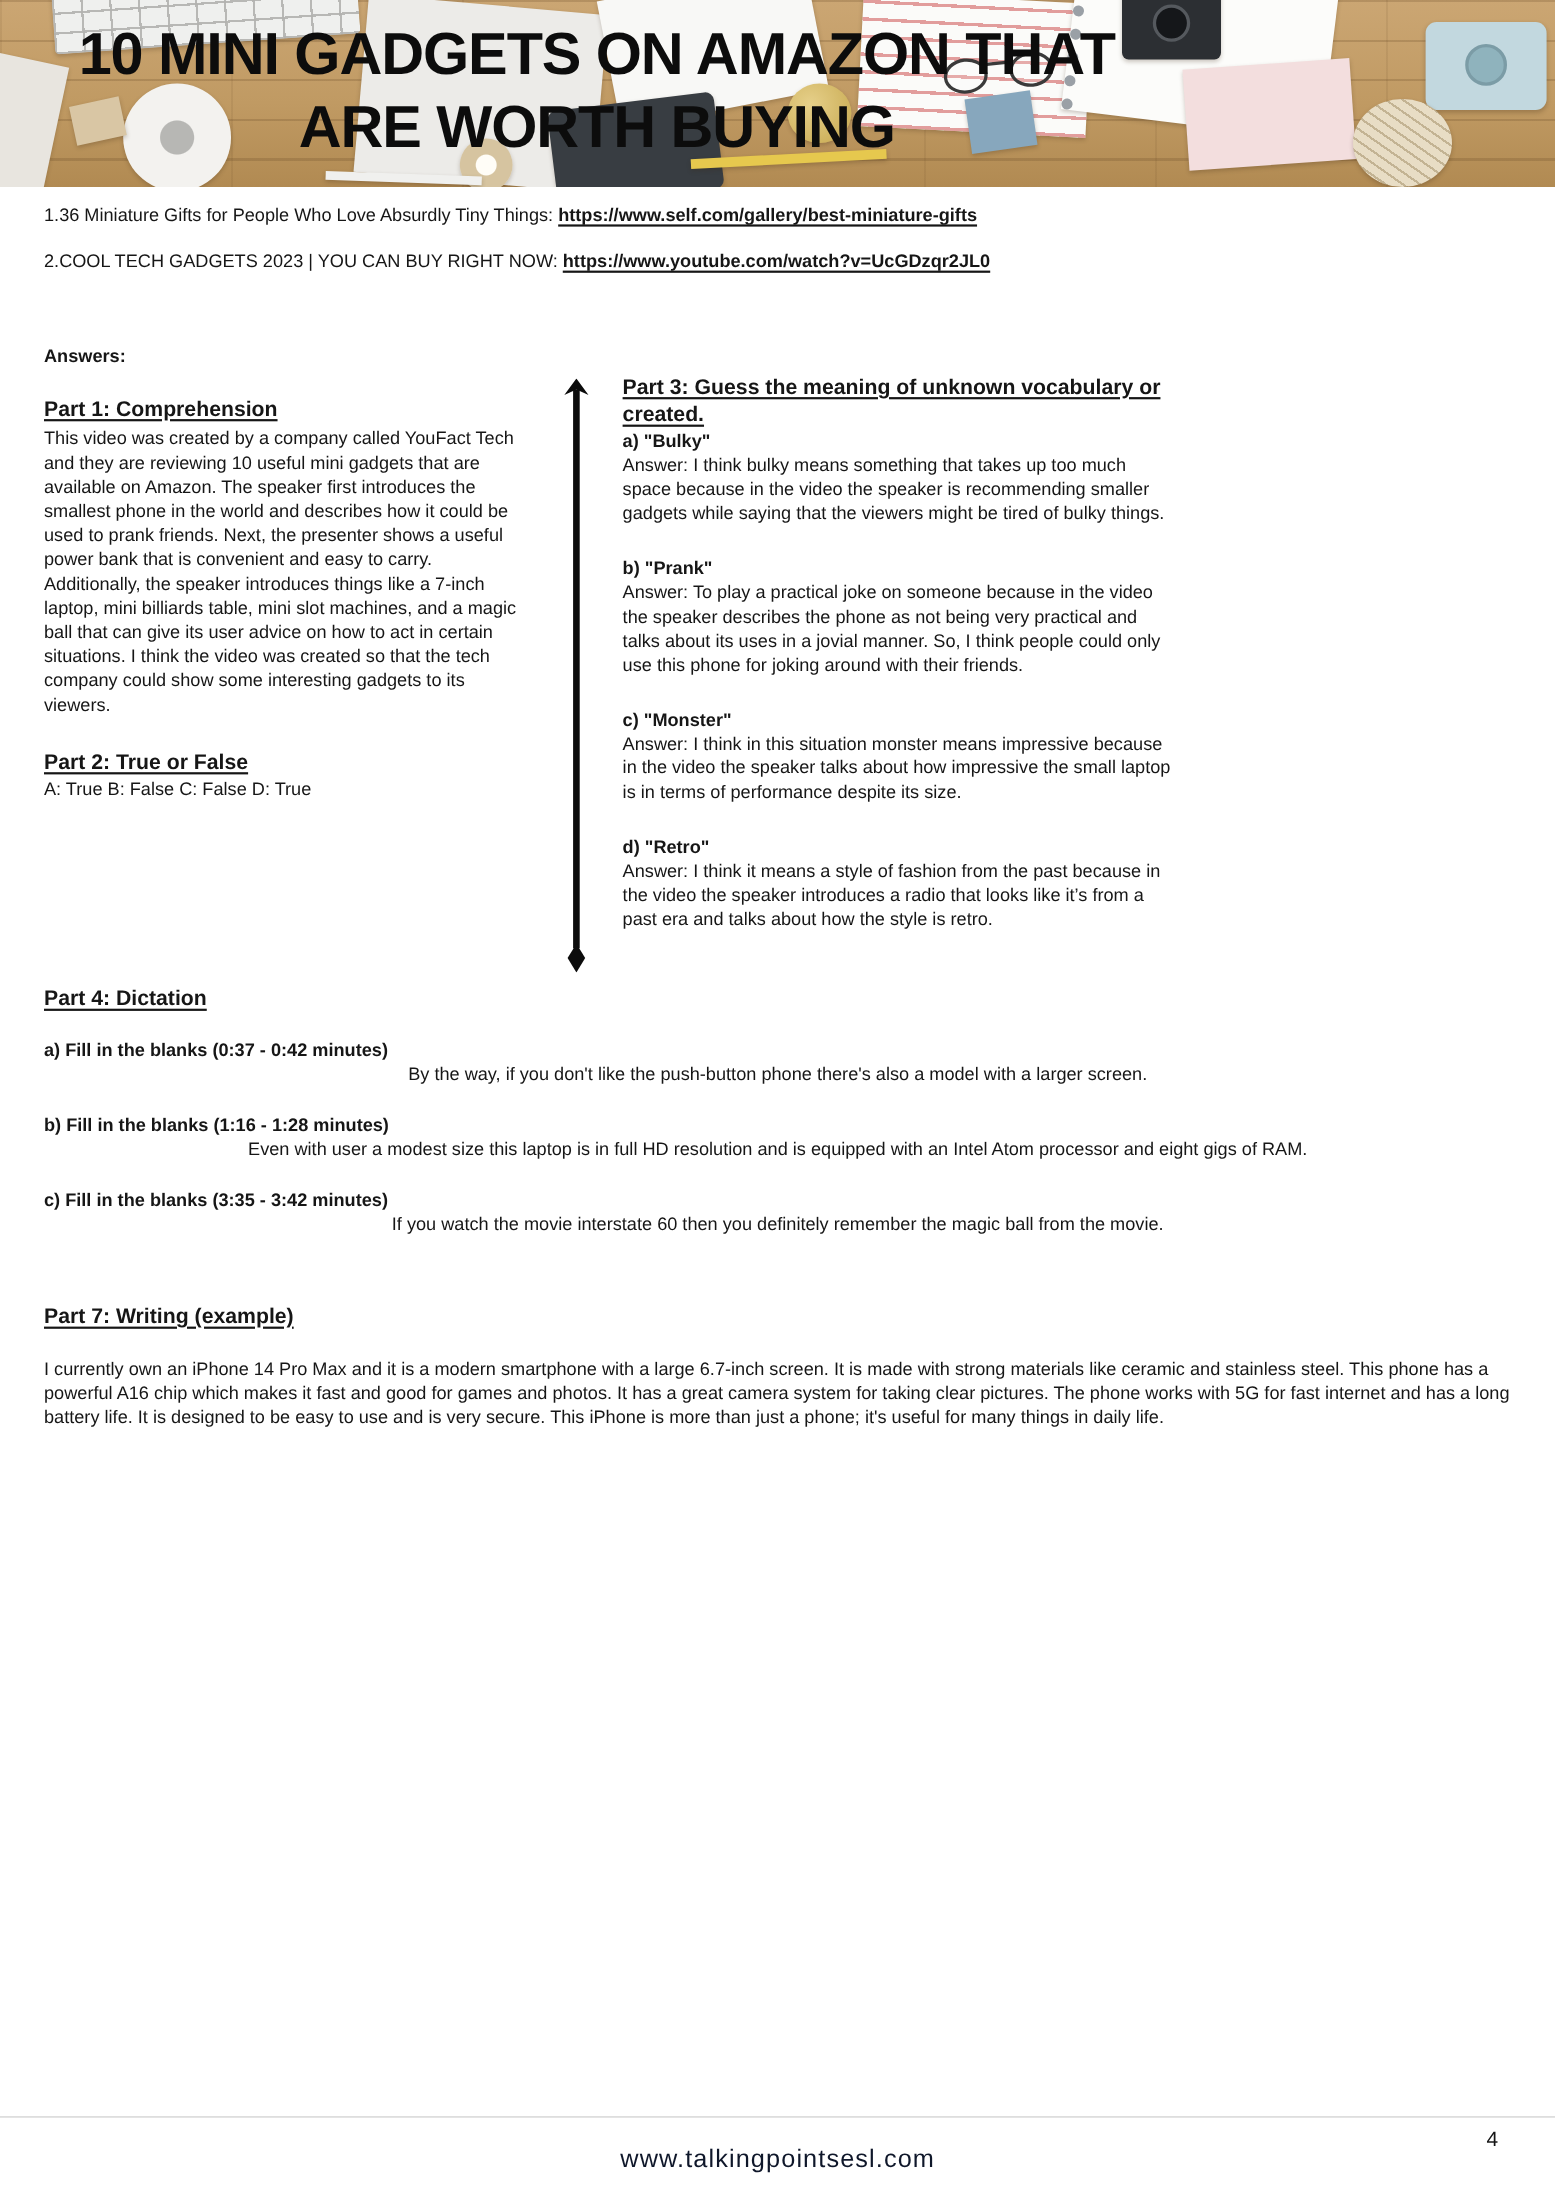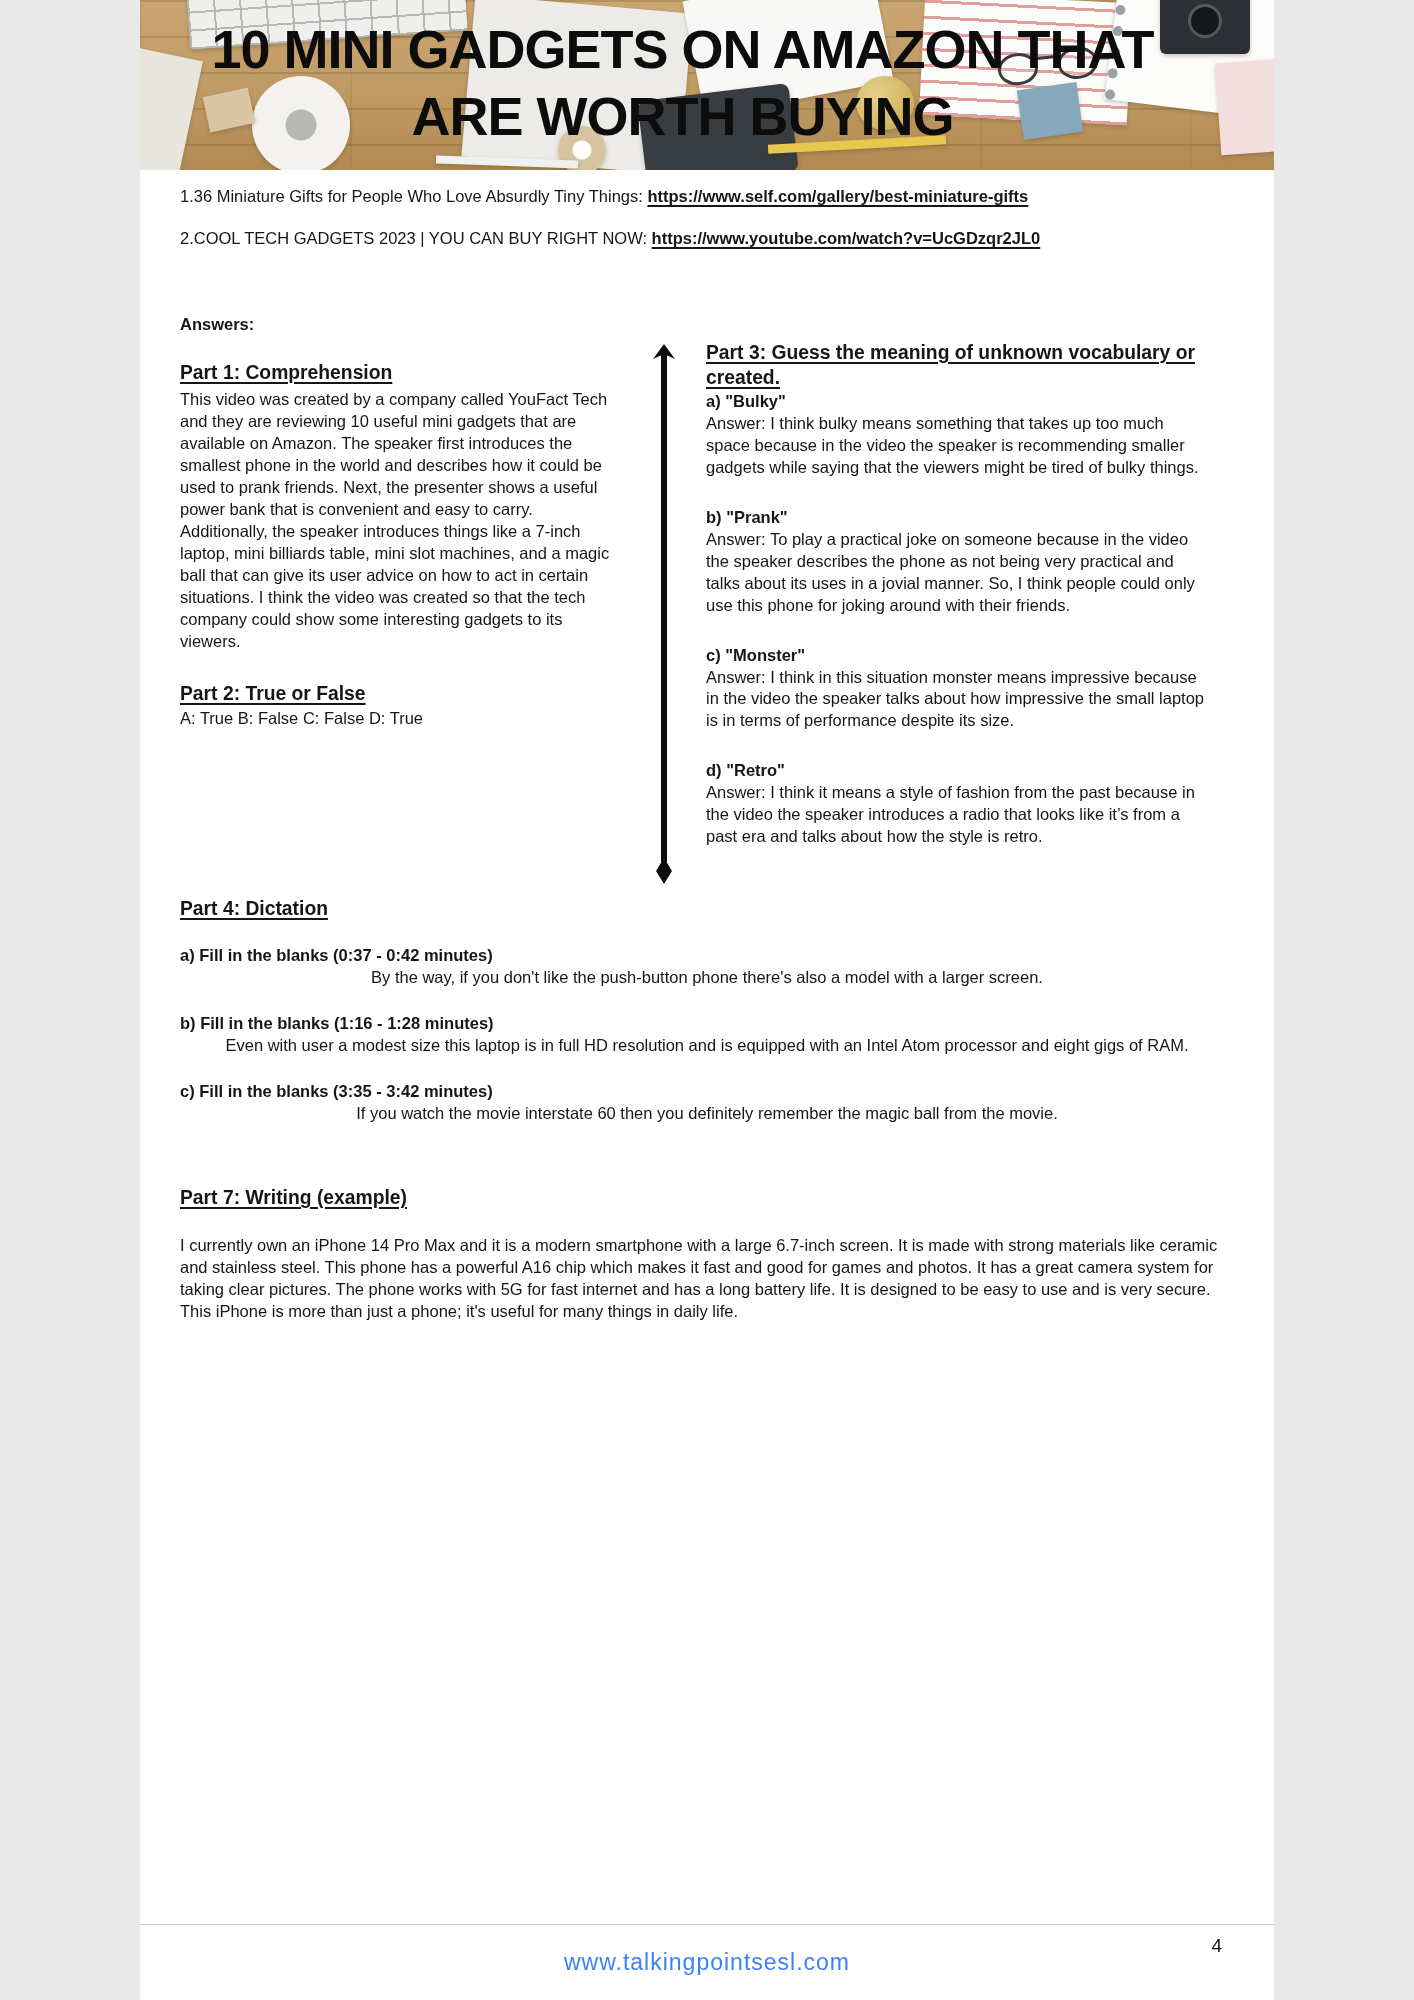--- a/index.html
+++ b/index.html
@@ -1,18 +1,18 @@
 <!DOCTYPE html>
 <html><head>
 <meta charset="utf-8">
 <style>
   * { box-sizing: border-box; }
   html,body { margin:0; padding:0; background:#e9e9e9; }
   .page {
-    width:1134px; height:2000px; margin:0 auto; position:relative;
+    width:1414px; height:2000px; margin:0 auto; position:relative;
     background:#ffffff; overflow:hidden;
     font-family:"Liberation Sans", sans-serif;
     font-size:16.5px; line-height:1.33; color:#161616;
   }
 
   
   .hero {
     position:relative; height:170px; overflow:hidden;
     background:linear-gradient(180deg,#cba673 0%, #c09a63 55%, #b18a52 100%);
   }
@@ -90,21 +90,21 @@
   .part4 { margin-top:12px; }
   .dict-item { margin-top:24px; }
   .dict-label { font-weight:700; margin:0; }
   .dict-text { margin:0;text-align:center; }
 
   .part7 { margin-top:60px; }
   .part7 .body-p { margin:24px 0 0 0; max-width:1340px; }
 
   
   .footer { position:absolute; left:0; right:0; bottom:0; height:76px; border-top:1.5px solid #c9c9c9; background:#fff; }
-  .footer-site { text-align:center; padding-top:22px; font-size:23px; letter-spacing:1px; color:#3b82f6; }
+  .footer-site { text-align:center; padding-top:22px; font-size:23px; letter-spacing:1px; color:#0f172a; }
   .footer-page { position:absolute; right:52px; top:8px; font-size:19px; color:#141414; }
 </style>
 </head>
 <body>
 
 <div class="page">
 
   <header class="hero">
     <div class="shp shp-kb"></div>
     <div class="shp shp-leftpaper"></div>

